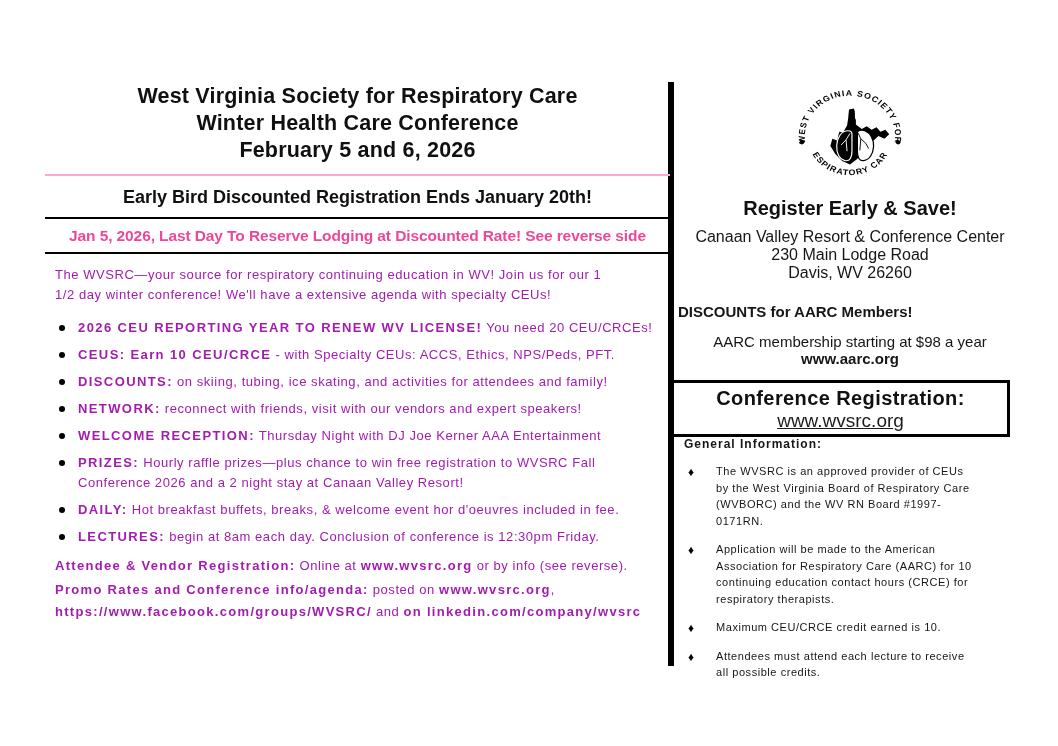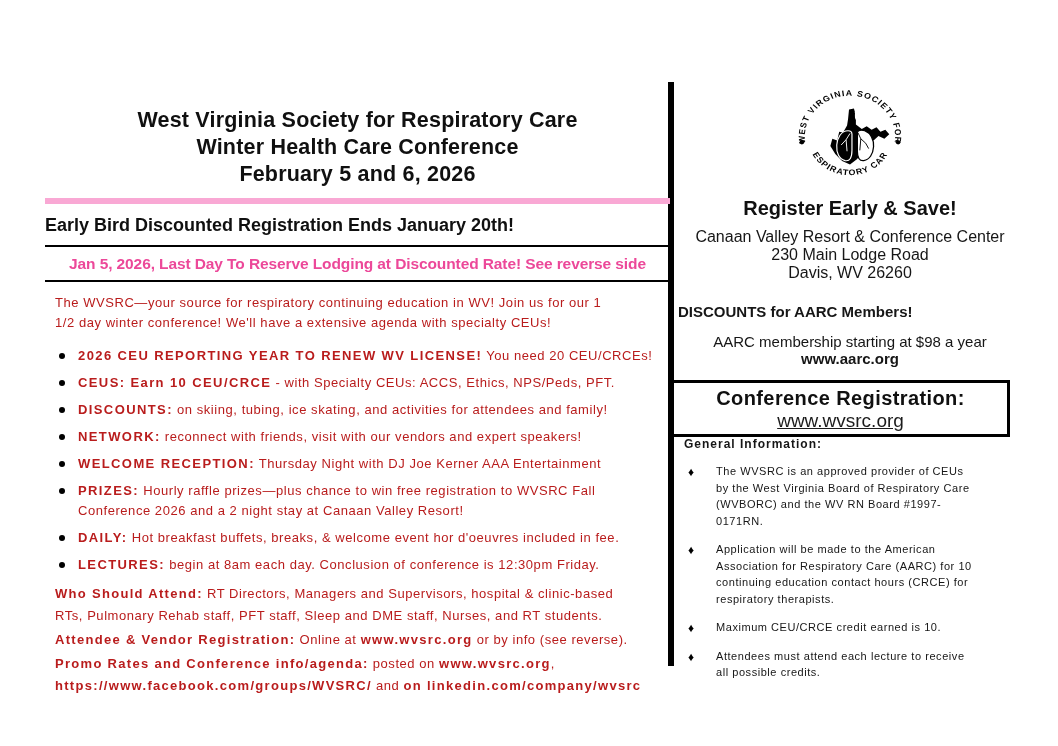--- a/index.html
+++ b/index.html
@@ -5,26 +5,26 @@
   * { margin:0; padding:0; box-sizing:border-box; }
   html,body { background:#ffffff; }
   body { width:1058px; height:746px; font-family:"Liberation Sans", sans-serif; color:#161616; }
   .page { position:relative; width:1058px; height:746px; background:#ffffff; overflow:hidden; }
 
   
   .divider { position:absolute; left:668px; top:82px; width:6px; height:584px; background:#000; }
 
   
   .left-col { position:absolute; left:45px; top:0; width:625px; }
-  .title { margin-top:107px; text-align:center; font-weight:bold; font-size:21.5px; line-height:27px; letter-spacing:0.2px; color:#101010; }
-  .banner1 { margin-top:10px; border-top:6px solid #f9a8d4; border-bottom:2px solid #000; text-align:left;
+  .title { margin-top:83px; text-align:center; font-weight:bold; font-size:21.5px; line-height:27px; letter-spacing:0.2px; color:#101010; }
+  .banner1 { margin-top:10px; border-top:2px solid #f9a8d4; border-bottom:2px solid #000; text-align:center;
              font-weight:bold; font-size:18px; line-height:22px; padding:10px 0 9px; color:#101010; }
   .banner2 { border-bottom:2px solid #000; text-align:center; font-weight:bold; font-size:15.5px; line-height:20px;
              padding:7px 0 6px; letter-spacing:-0.1px; color:#ec4899; }
-  .copy { font-size:13px; letter-spacing:0.55px; color:#b91c1c; }
+  .copy { font-size:13px; letter-spacing:0.55px; color:#a21caf; }
   .intro { margin-top:11px; line-height:20px; white-space:pre-line; padding-left:10px; }
   .bullets { margin-top:13px; }
   .bullet { position:relative; padding-left:33px; margin-bottom:7px; line-height:20px; }
   .dot { position:absolute; left:14px; top:7px; width:6px; height:6px; background:#000; border-radius:50%; }
   .bullet b { letter-spacing:1.4px; }
   .pl { white-space:pre-line; }
   .para { margin-top:8px; line-height:22px; padding-left:10px; }
   .para + .para { margin-top:2px; }
   .para b { letter-spacing:1.3px; }
 
@@ -69,22 +69,20 @@
         <div class="bullet"><span class="dot"></span><b>CEUS: Earn 10 CEU/CRCE</b><span class="pl"> - with Specialty CEUs: ACCS, Ethics, NPS/Peds, PFT.</span></div>
         <div class="bullet"><span class="dot"></span><b>DISCOUNTS:</b><span class="pl"> on skiing, tubing, ice skating, and activities for attendees and family!</span></div>
         <div class="bullet"><span class="dot"></span><b>NETWORK:</b><span class="pl"> reconnect with friends, visit with our vendors and expert speakers!</span></div>
         <div class="bullet"><span class="dot"></span><b>WELCOME RECEPTION:</b><span class="pl"> Thursday Night with DJ Joe Kerner AAA Entertainment</span></div>
         <div class="bullet"><span class="dot"></span><b>PRIZES:</b><span class="pl"> Hourly raffle prizes—plus chance to win free registration to WVSRC Fall
 Conference 2026 and a 2 night stay at Canaan Valley Resort!</span></div>
         <div class="bullet"><span class="dot"></span><b>DAILY:</b><span class="pl"> Hot breakfast buffets, breaks, &amp; welcome event hor d'oeuvres included in fee.</span></div>
         <div class="bullet"><span class="dot"></span><b>LECTURES:</b><span class="pl"> begin at 8am each day. Conclusion of conference is 12:30pm Friday.</span></div>
       </div>
 
-      <div class="para"><b>Who Should Attend:</b><span class="pl"> RT Directors, Managers and Supervisors, hospital &amp; clinic-based
-RTs, Pulmonary Rehab staff, PFT staff, Sleep and DME staff, Nurses, and RT students.</span></div>
 
       <div class="para"><b>Attendee &amp; Vendor Registration:</b><span class="pl"> Online at </span><b>www.wvsrc.org</b><span class="pl"> or by info (see reverse).</span></div>
 
       <div class="para"><b>Promo Rates and Conference info/agenda:</b><span class="pl"> posted on </span><b>www.wvsrc.org</b><span class="pl">,
 </span><b>https://www.facebook.com/groups/WVSRC/</b><span class="pl"> and </span><b>on linkedin.com/company/wvsrc</b></div>
     </div>
   </div>
 
   <div class="right-col">
 

